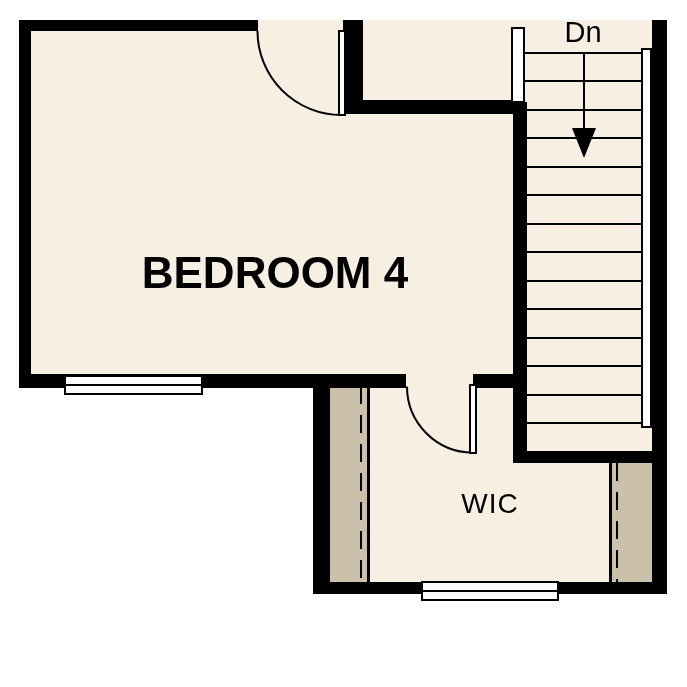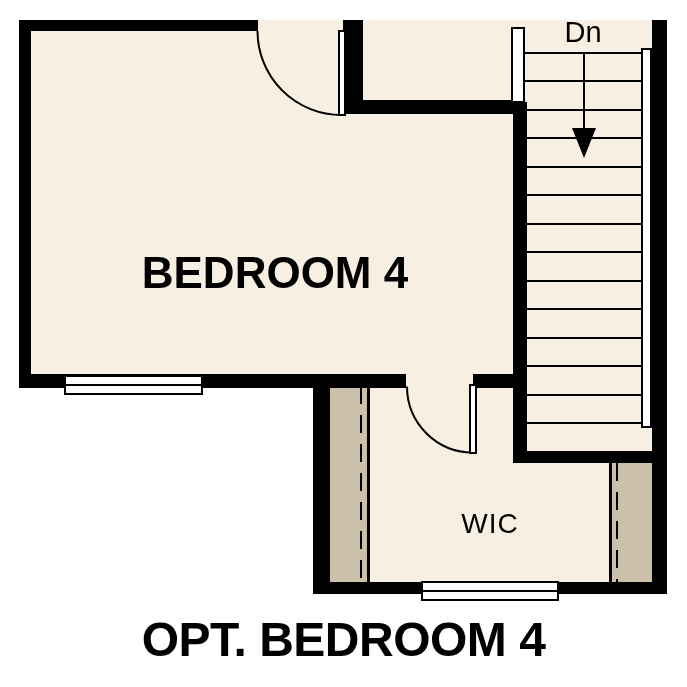--- a/index.html
+++ b/index.html
@@ -117,17 +117,16 @@
 
   <svg class="arcs" width="687" height="687" viewBox="0 0 687 687">
     <path d="M 257.5 31 A 84 84 0 0 0 341.5 115" fill="none" stroke="#000" stroke-width="2"></path>
     <path d="M 407 386.5 A 66 66 0 0 0 473 452.5" fill="none" stroke="#000" stroke-width="2"></path>
   </svg>
 
   <div class="abs door-leaf" style="left:338px;top:30px;width:8px;height:86px;"></div>
   <div class="abs door-leaf" style="left:469px;top:384px;width:8px;height:70px;"></div>
 
   <div class="abs room-label lbl-bedroom" style="left:115px;top:208px;width:320px;">BEDROOM 4</div>
-  <div class="abs room-label lbl-wic" style="left:430px;top:508px;width:120px;">WIC</div>
+  <div class="abs room-label lbl-wic" style="left:430px;top:488px;width:120px;">WIC</div>
   <div class="abs room-label lbl-dn" style="left:541px;top:16px;width:84px;">Dn</div>
-  <div class="abs plan-title" style="left:0;top:612px;">OPT. BEDROOM 4</div>
 
 </div>
 
 </body></html>

